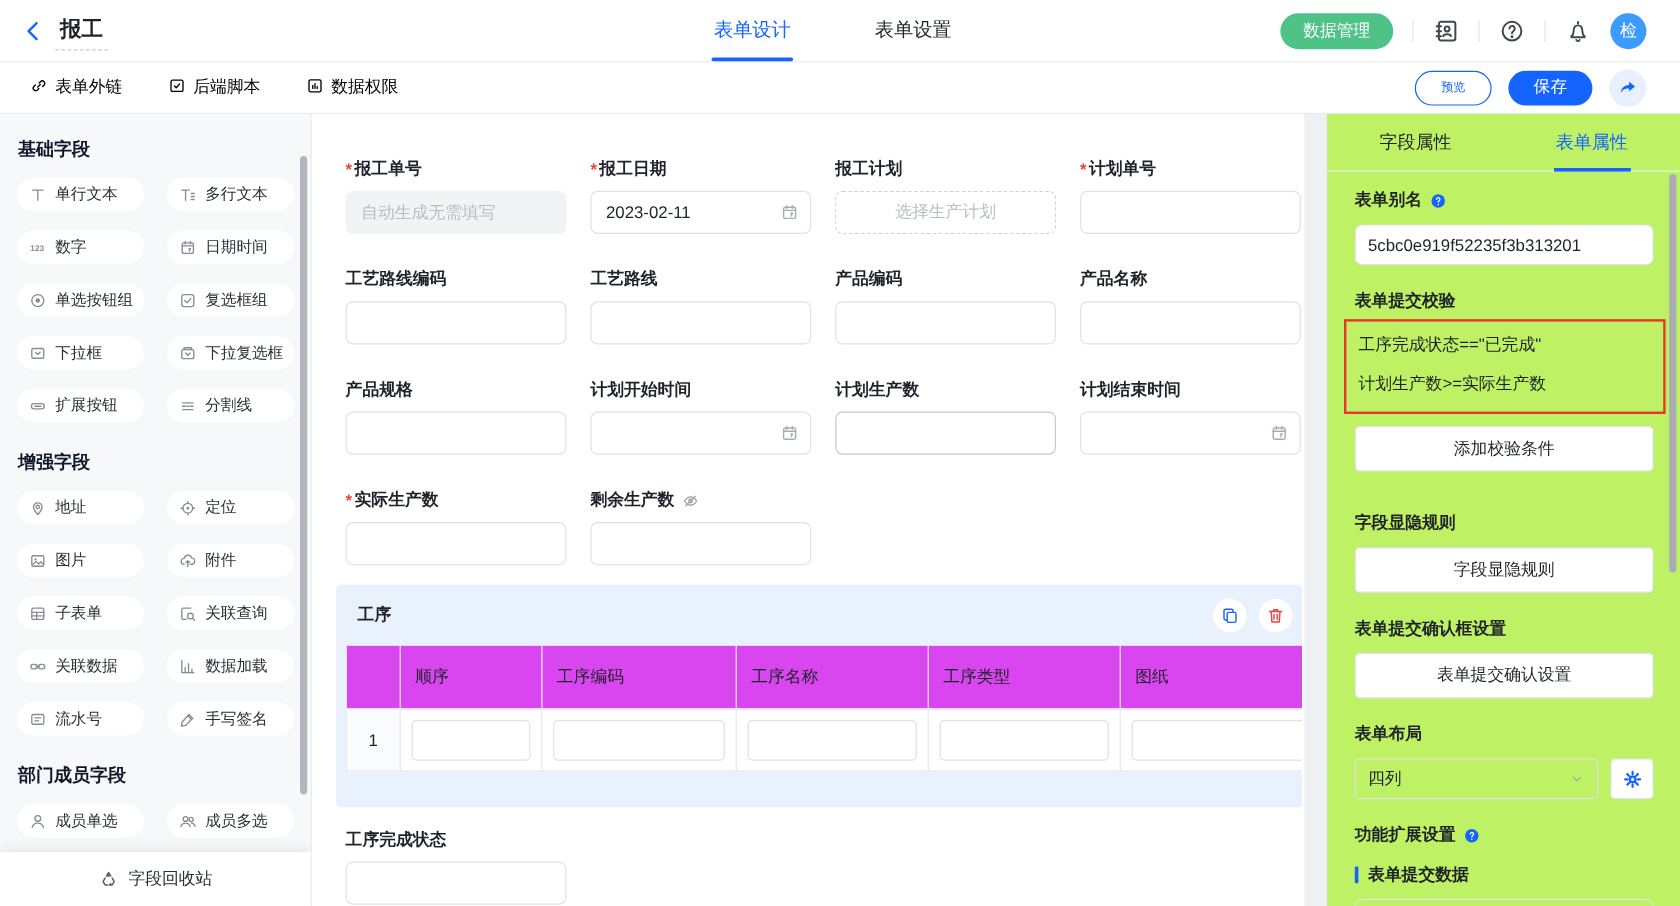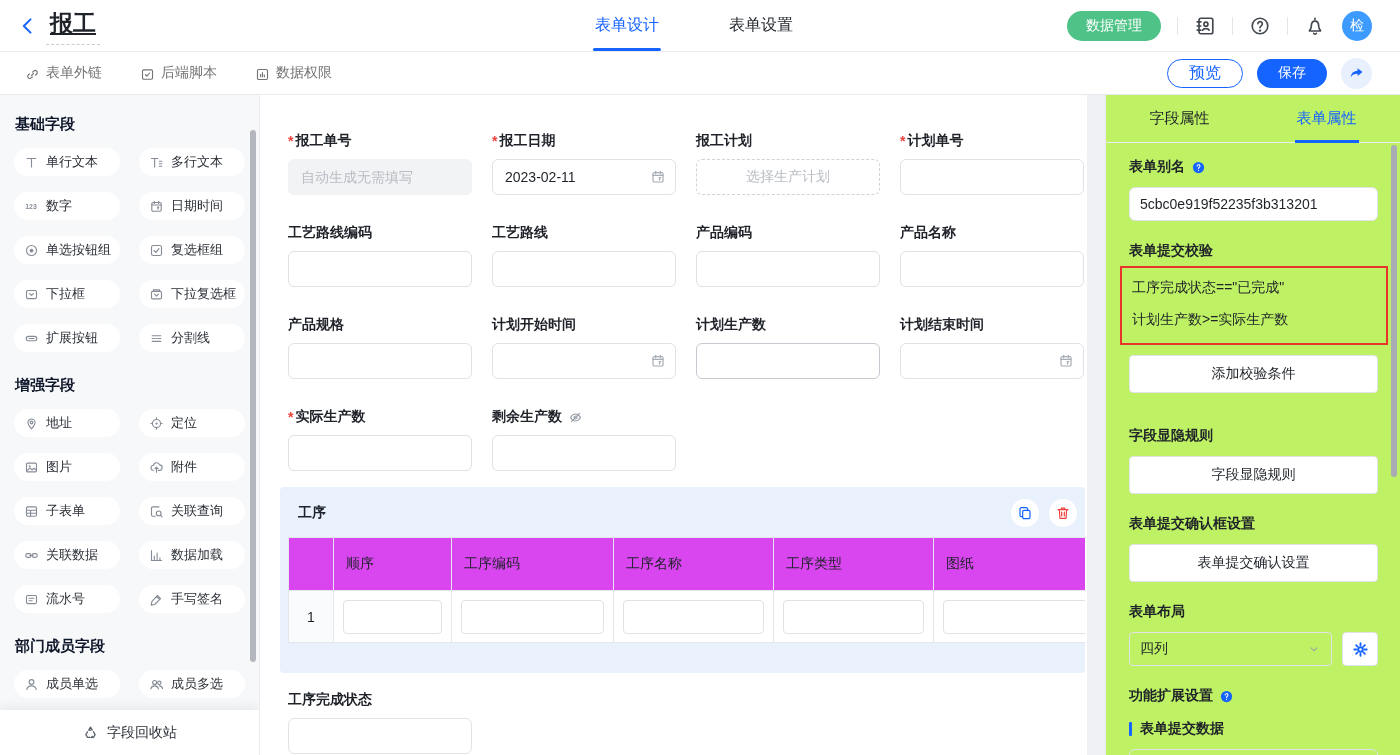--- a/index.html
+++ b/index.html
@@ -3,38 +3,38 @@
 <meta charset="utf-8">
 <style>
   * { margin:0; padding:0; box-sizing:border-box; font-family:"Liberation Sans","DejaVu Sans",sans-serif; }
   body { background:#e9ebef; }
   .app { position:relative; width:1400px; height:755px; background:#fff; overflow:hidden; }
 
   
   .topbar { position:relative; display:flex; align-items:center; height:52px; background:#fff; border-bottom:1px solid #e8eaee; padding:0 28px 0 18px; }
   .back-btn { display:flex; align-items:center; color:#1664ff; cursor:pointer; }
   .back-btn svg { width:20px; height:20px; }
-  .doc-title { margin-left:8px; font-size:23px; font-weight:700; color:#1f2329; border-bottom:1px dashed #c9ccd2; padding:2px 4px 5px;text-decoration:underline; }
+  .doc-title { margin-left:8px; font-size:18px; font-weight:700; color:#1f2329; border-bottom:1px dashed #c9ccd2; padding:2px 4px 5px; }
   .top-tabs { position:absolute; left:50%; top:0; transform:translateX(-53%); height:100%; display:flex; gap:66px; }
   .top-tab { display:flex; align-items:center; font-size:16px; color:#1f2329; font-weight:500; cursor:pointer; position:relative; padding:0 2px; }
   .top-tab.active { color:#1664ff; }
   .top-tab.active::after { content:""; position:absolute; left:0; right:0; bottom:0; height:3px; background:#1664ff; border-radius:2px; }
   .top-right { margin-left:auto; display:flex; align-items:center; gap:16px; }
   .pill-green { height:30px; padding:0 19px; border:none; border-radius:16px; background:#4ec287; color:#fff; font-size:14px; cursor:pointer; }
   .v-div { width:1px; height:18px; background:#e3e5e9; }
   .top-ic { width:22px; height:22px; color:#42464d; display:flex; cursor:pointer; }
   .top-ic svg { width:22px; height:22px; }
   .avatar { width:30px; height:30px; border-radius:50%; background:#3d9afe; color:#fff; font-size:14px; display:flex; align-items:center; justify-content:center; cursor:pointer; }
 
   
   .subbar { display:flex; align-items:center; height:43px; background:#fff; border-bottom:1px solid #e8eaee; padding:0 28px 0 25px; }
-  .sub-link { display:flex; align-items:flex-end; gap:6px; color:#737373; font-size:14px; margin-right:38px; cursor:pointer; }
+  .sub-link { display:flex; align-items:flex-start; gap:6px; color:#000000; font-size:14px; margin-right:38px; cursor:pointer; }
   .sub-link svg { width:15px; height:15px; }
   .sub-right { margin-left:auto; display:flex; align-items:center; gap:14px; }
-  .btn-outline { height:29px; padding:0 21px; border-radius:15px; border:1px solid #1664ff; background:#fff; color:#1664ff; font-size:16px; cursor:pointer; }
+  .btn-outline { height:29px; padding:0 21px; border-radius:15px; border:1px solid #1664ff; background:#fff; color:#1664ff; font-size:10px; cursor:pointer; }
   .btn-primary { height:29px; padding:0 21px; border-radius:15px; border:none; background:#1664ff; color:#fff; font-size:14px; cursor:pointer; }
   .btn-share { width:31px; height:31px; border-radius:50%; border:none; background:#e8f0fe; color:#1664ff; display:flex; align-items:center; justify-content:center; cursor:pointer; }
   .btn-share svg { width:17px; height:17px; }
 
   
   .body { display:flex; height:660px; }
 
   
   .sidebar { position:relative; width:260px; background:#f7f8fa; border-right:1px solid #ececf0; overflow:hidden; flex:none; }
   .sb-inner { padding:20px 14px 0 14px; }

